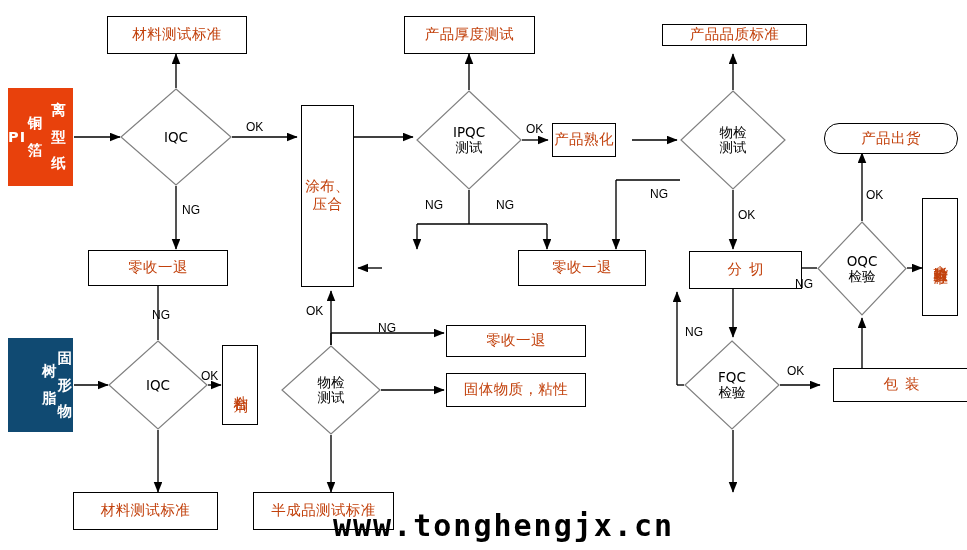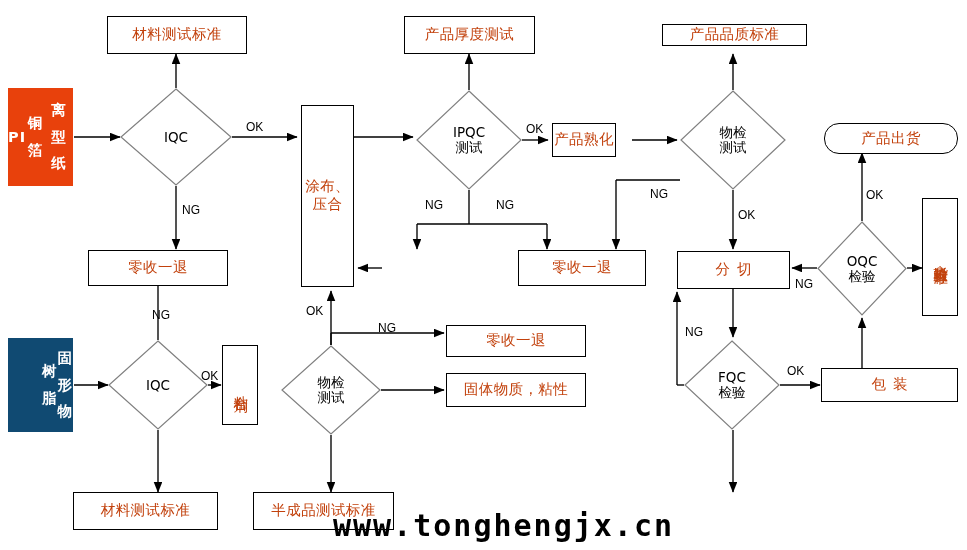--- a/index.html
+++ b/index.html
@@ -48,21 +48,21 @@
     font-size: 14.5px;
     line-height: 1.85;
     letter-spacing: 1px;
     flex-direction: row;
   }
   .vertical-box {
     writing-mode: vertical-rl;
     text-orientation: upright;
     letter-spacing: 1px;
   }
-  .wide-sp { letter-spacing: 7px; text-indent: 7px; }
+  .wide-sp { letter-spacing: 7px; text-indent: 7px; margin-left: 12px; }
   
   .diamond {
     position: absolute;
   }
   .diamond svg {
     position: absolute;
     left: 0; top: 0;
   }
   .diamond .dlabel {
     position: absolute;

